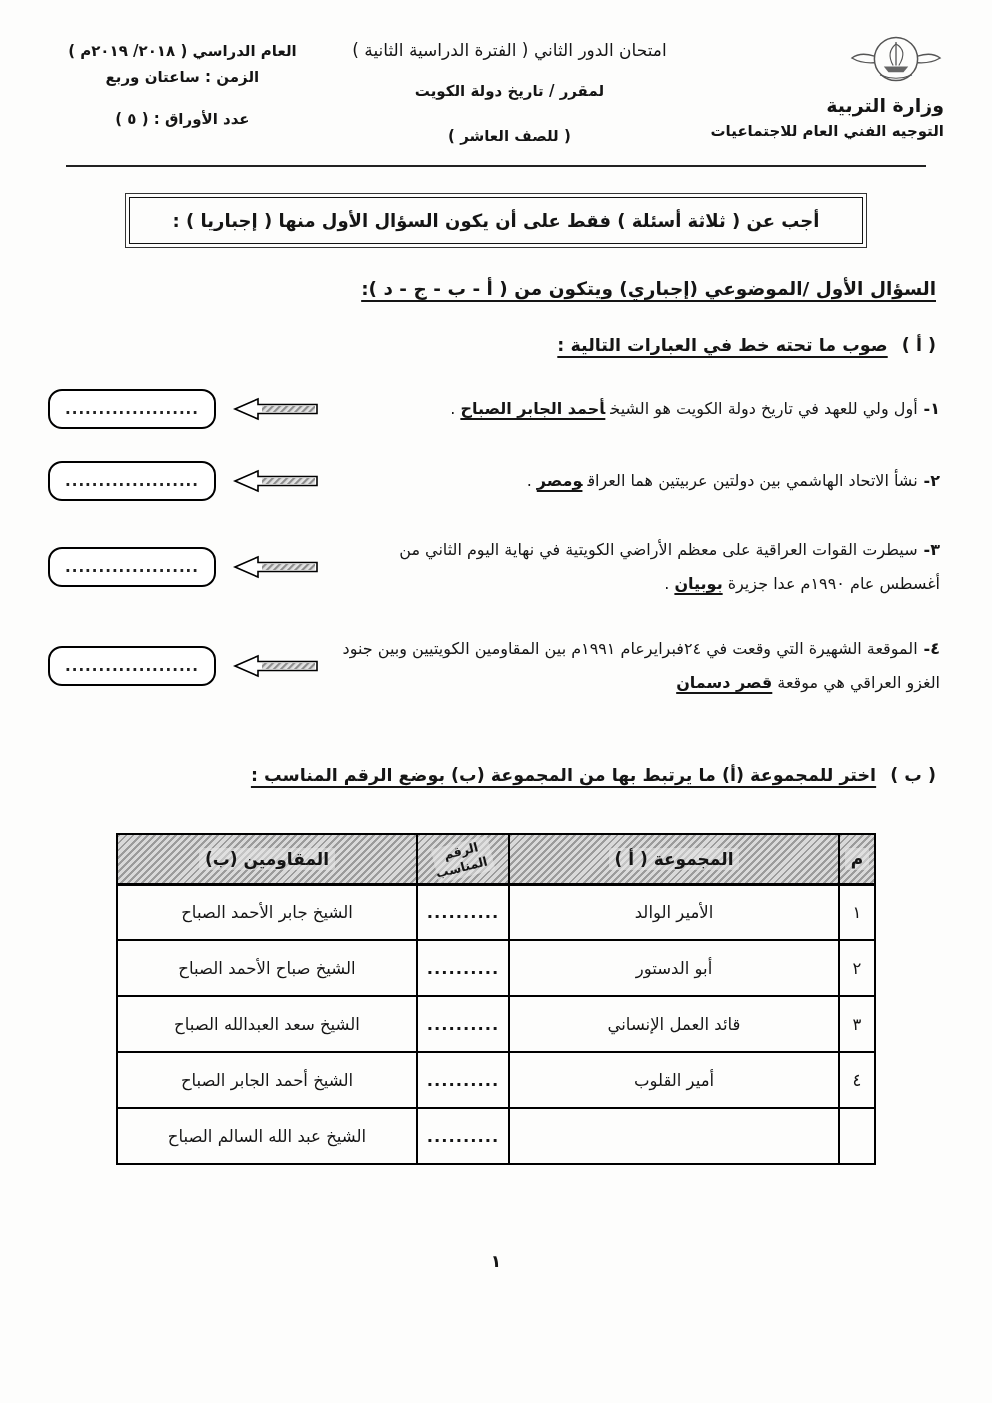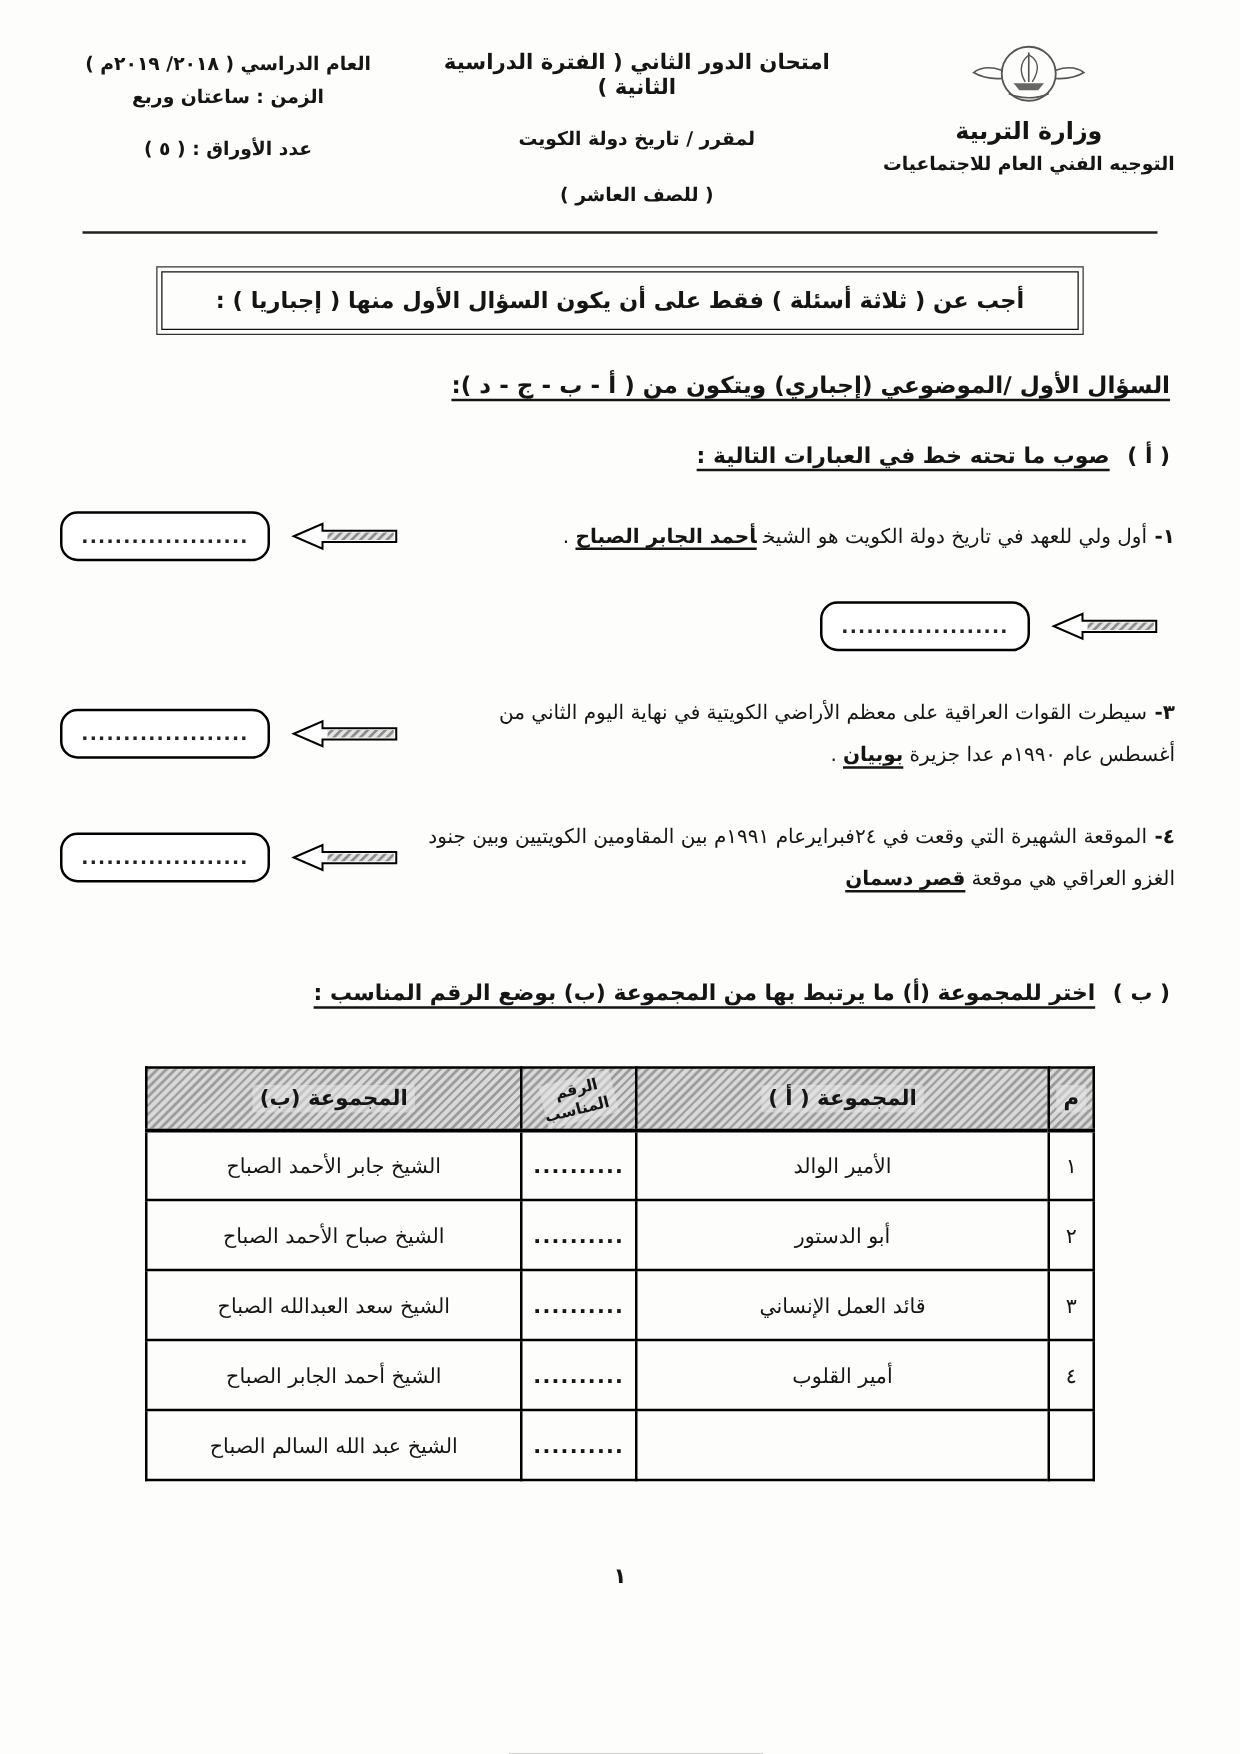--- a/index.html
+++ b/index.html
@@ -6,26 +6,26 @@
   html, body { background: #888; }
   body { font-family: "DejaVu Sans", sans-serif; }
   .page {
     width: 992px; height: 1403px; margin: 0 auto; background: #fdfdfc;
     direction: rtl; color: #151515; position: relative;
     padding: 26px 48px 0 48px; overflow: hidden;
   }
 
   
   .header { display: flex; justify-content: space-between; align-items: flex-start; }
-  .h-ministry { width: 27%; text-align: center; padding-top: 2px; }
+  .h-ministry { width: 27%; text-align: right; padding-top: 2px; }
   .h-ministry .emblem-wrap { height: 62px; }
   .ministry-name { font-size: 19px; font-weight: bold; margin-top: 4px; }
   .directorate   { font-size: 15px; font-weight: bold; margin-top: 6px; white-space: nowrap; }
   .h-exam { width: 38%; text-align: center; padding-top: 14px; }
-  .exam-title  { font-size: 17px; font-weight: bold; }
+  .exam-title  { font-size: 17px; font-weight: normal; }
   .exam-course { font-size: 15px; font-weight: bold; margin-top: 22px; text-align: center; }
   .exam-grade  { font-size: 15px; font-weight: bold; margin-top: 27px; }
   .h-meta { width: 30%; text-align: center; padding-top: 16px; }
   .h-meta > div { font-size: 15px; font-weight: bold; }
   .h-meta .meta-time  { margin-top: 8px; }
   .h-meta .meta-pages { margin-top: 24px; }
 
   .rule { border-top: 2.4px solid #222; margin: 20px 18px 0 18px; }
 
   
@@ -158,20 +158,23 @@
           <polygon points="3,13 26,3 26,8.5 85,8.5 85,17.5 26,17.5 26,23" fill="#fff" stroke="#000" stroke-width="1.6"></polygon>
           <rect x="30" y="10" width="53" height="6" fill="url(#hatch)"></rect>
         </svg>
       </div>
       <div class="answer-box">
         <span>....................</span>
       </div>
     </div>
 
     <div class="item">
+      <div class="item-text">
+        <span class="num">٢-</span><span>نشأ الاتحاد الهاشمي بين دولتين عربيتين هما العراق</span><span class="und">ومصر</span><span>.</span>
+      </div>
       <div class="arrow-cell">
         <svg width="88" height="26" viewBox="0 0 88 26">
           <polygon points="3,13 26,3 26,8.5 85,8.5 85,17.5 26,17.5 26,23" fill="#fff" stroke="#000" stroke-width="1.6"></polygon>
           <rect x="30" y="10" width="53" height="6" fill="url(#hatch)"></rect>
         </svg>
       </div>
       <div class="answer-box">
         <span>....................</span>
       </div>
     </div>
@@ -217,21 +220,21 @@
       <col class="c-num">
         <col class="c-a">
         <col class="c-fit">
         <col class="c-b">
     </colgroup>
     <thead>
       <tr>
         <th><span class="th-inner">م</span></th>
         <th><span class="th-inner">المجموعة ( أ )</span></th>
         <th class="fit-col"><span class="th-inner">الرقم المناسب</span></th>
-        <th><span class="th-inner">المجموعة (ب)</span></th>
+        <th><span class="th-inner">المقاومين (ب)</span></th>
       </tr>
     </thead>
     <tbody>
       <tr>
         <td>١</td>
         <td>الأمير الوالد</td>
         <td class="dots-cell">..........</td>
         <td>الشيخ جابر الأحمد الصباح</td>
       </tr>
       <tr>

